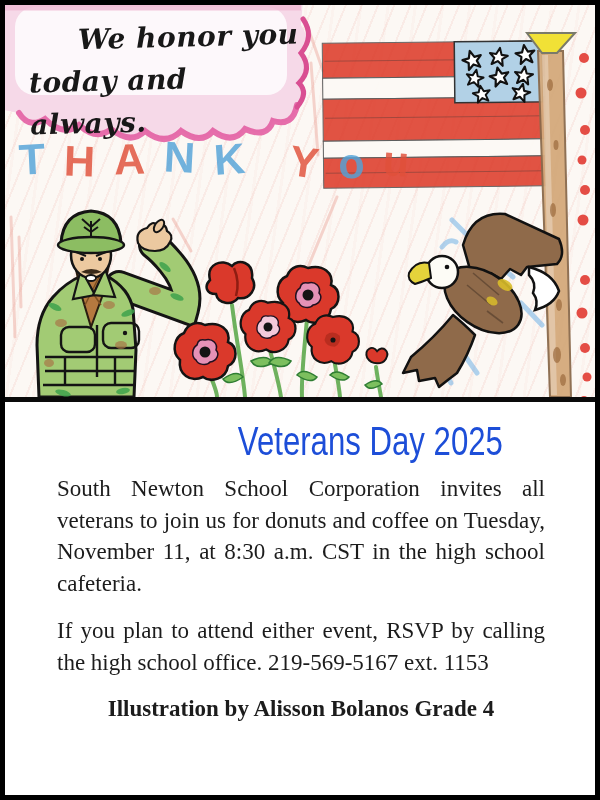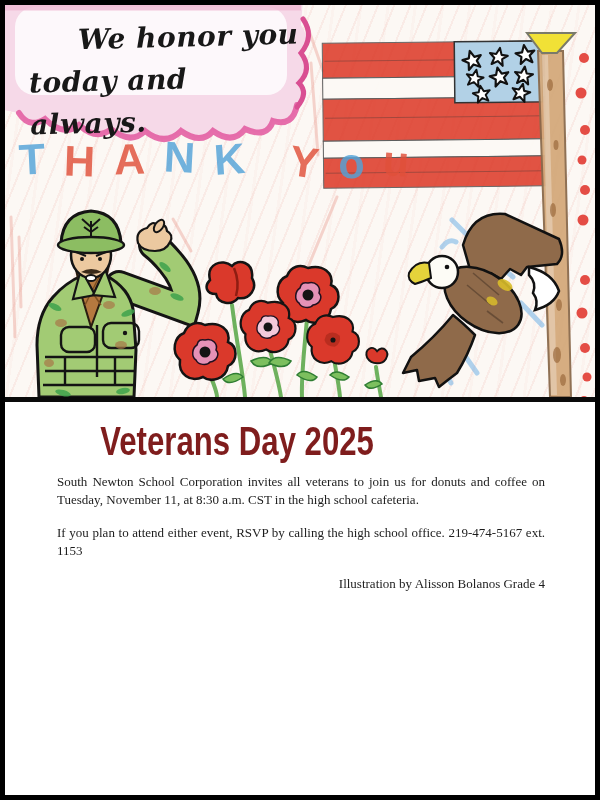--- a/index.html
+++ b/index.html
@@ -35,29 +35,29 @@
   .thankyou span:nth-child(2){transform:rotate(2deg) translateY(2px);}
   .thankyou span:nth-child(3){transform:rotate(-2deg);}
   .thankyou span:nth-child(4){transform:rotate(3deg) translateY(-2px);}
   .thankyou span:nth-child(5){transform:rotate(-4deg);}
   .thankyou span:nth-child(6){margin-left:26px;transform:rotate(8deg) translateY(3px);}
   .thankyou span:nth-child(7){transform:rotate(-3deg) translateY(4px);}
   .thankyou span:nth-child(8){transform:rotate(4deg) translateY(2px);}
   
   .info{padding:6px 50px 0 52px;color:#1c1c1c;}
   .info h1{
-    margin:10px 0 8px;text-align:left;color:#7f1d1d;
-    font-family:"Liberation Sans", sans-serif;font-weight:bold;font-size:41px;
+    margin:10px 0 8px;text-align:right;color:#1d4ed8;
+    font-family:"Liberation Sans", sans-serif;font-weight:normal;font-size:41px;
     white-space:nowrap;
   }
   .info h1 .cond{display:inline-block;transform:scaleX(.76);transform-origin:center;}
   .info p{
-    margin:0 0 15px;font-size:13px;line-height:1.38;text-align:justify;
-  }
-  .info p.no-just{text-align:right;}
+    margin:0 0 15px;font-size:23px;line-height:1.38;text-align:justify;
+  }
+  .info p.no-just{text-align:center;font-weight:bold;}
 </style>
 </head>
 <body>
 
 <div class="flyer">
 
   <div class="art">
 
     <svg width="590" height="392" viewBox="0 0 590 392">
 
@@ -302,16 +302,16 @@
       <span style="color: rgb(83, 163, 216);">K</span>
       <span style="color: rgb(224, 80, 58);">Y</span>
       <span style="color: rgb(83, 163, 216);">o</span>
       <span style="color: rgb(224, 80, 58);">u</span>
     </div>
   </div>
 
   <div class="info">
     <h1><span class="cond">Veterans Day 2025</span></h1>
     <p>South Newton School Corporation invites all veterans to join us for donuts and coffee on Tuesday, November 11, at 8:30 a.m. CST in the high school cafeteria.</p>
-    <p>If you plan to attend either event, RSVP by calling the high school office. 219-474-5167 ext. 1153</p>
+    <p>If you plan to attend either event, RSVP by calling the high school office. 219-569-5167 ext. 1153</p>
     <p class="no-just">Illustration by Alisson Bolanos Grade 4</p>
   </div>
 </div>
 
 </body></html>

